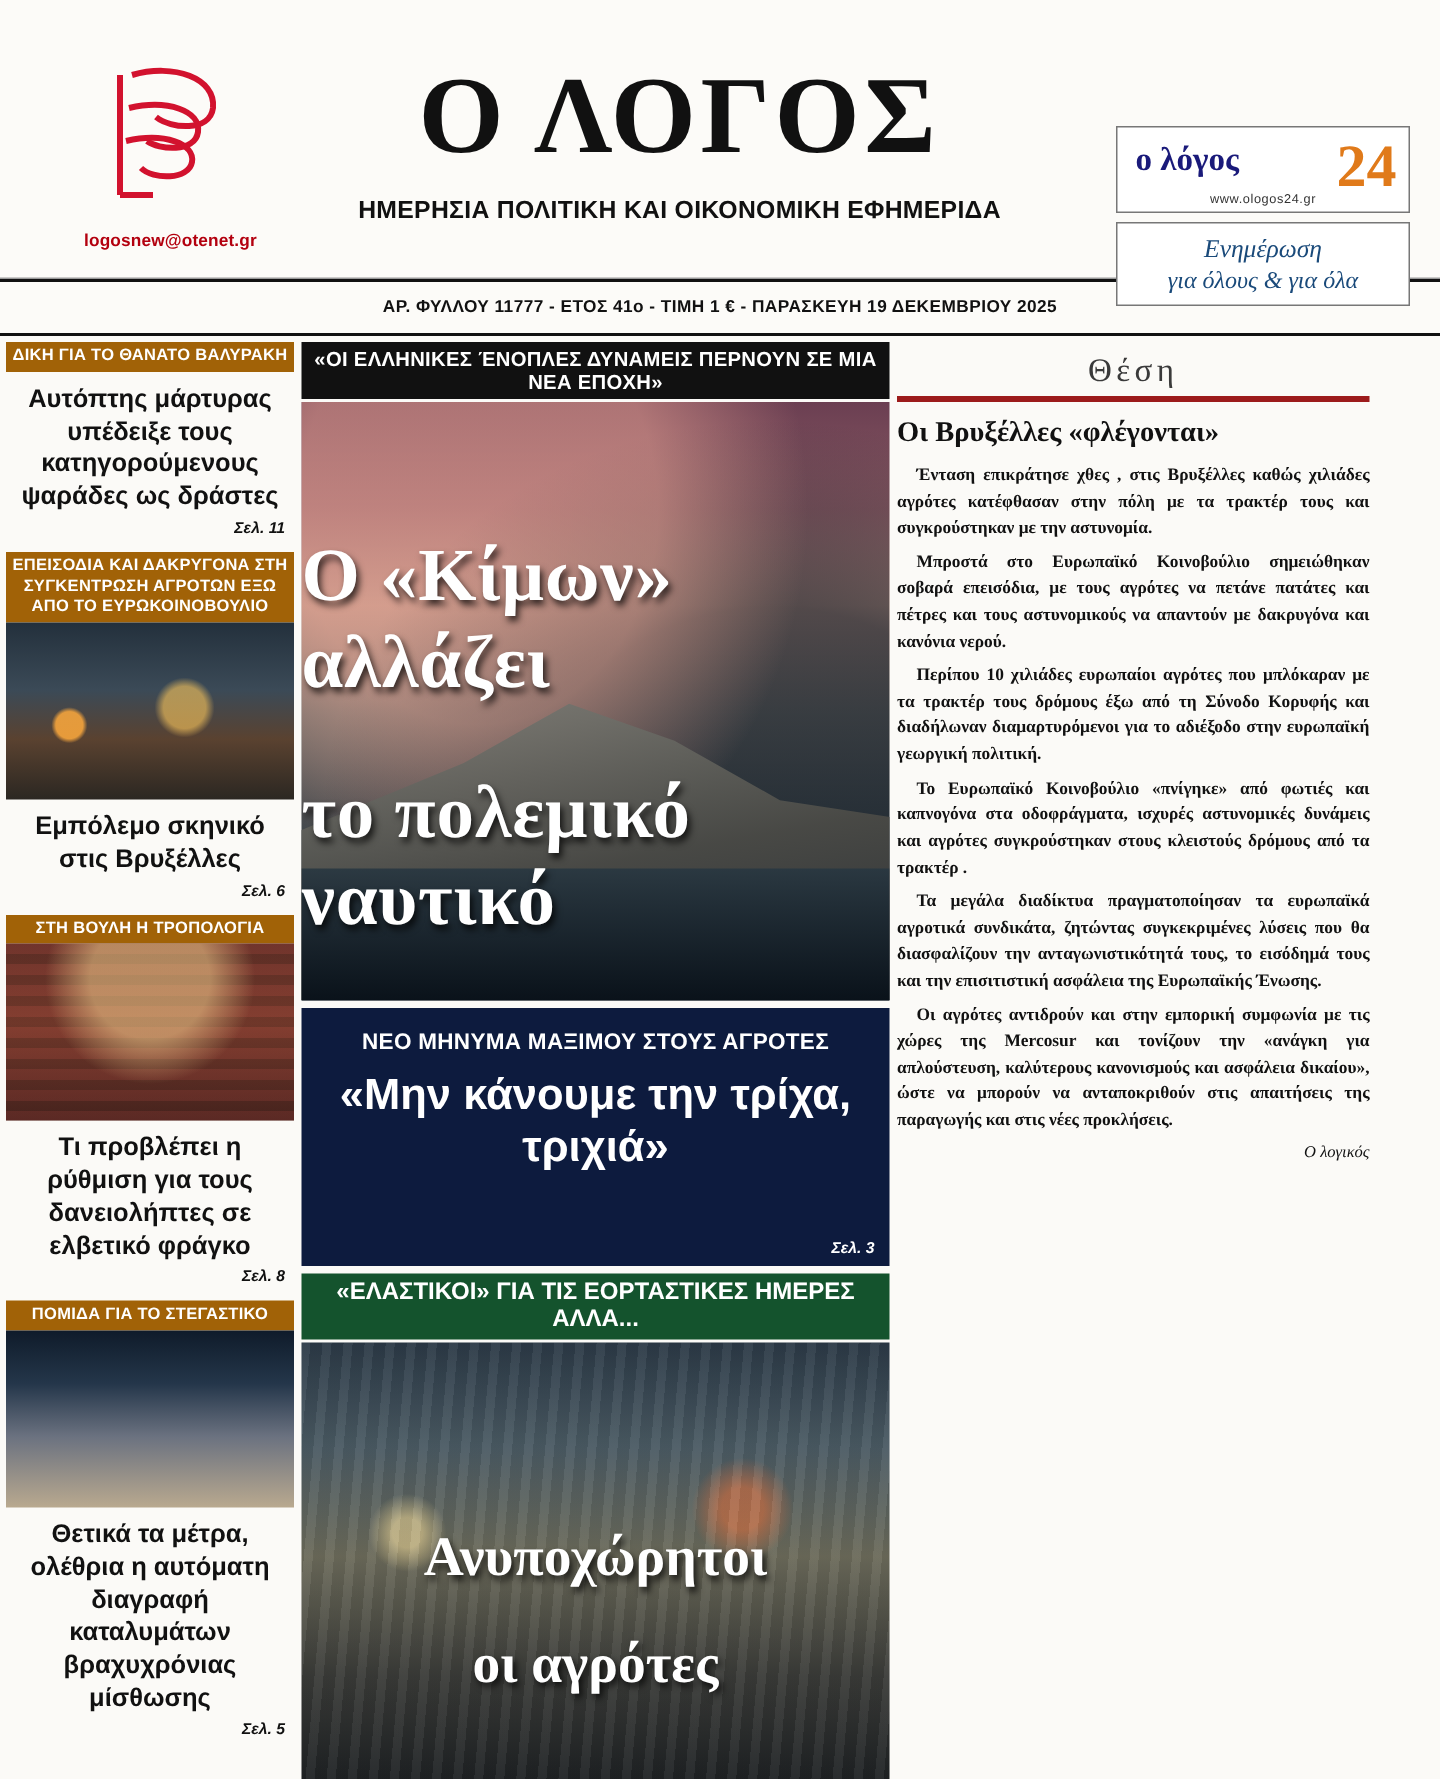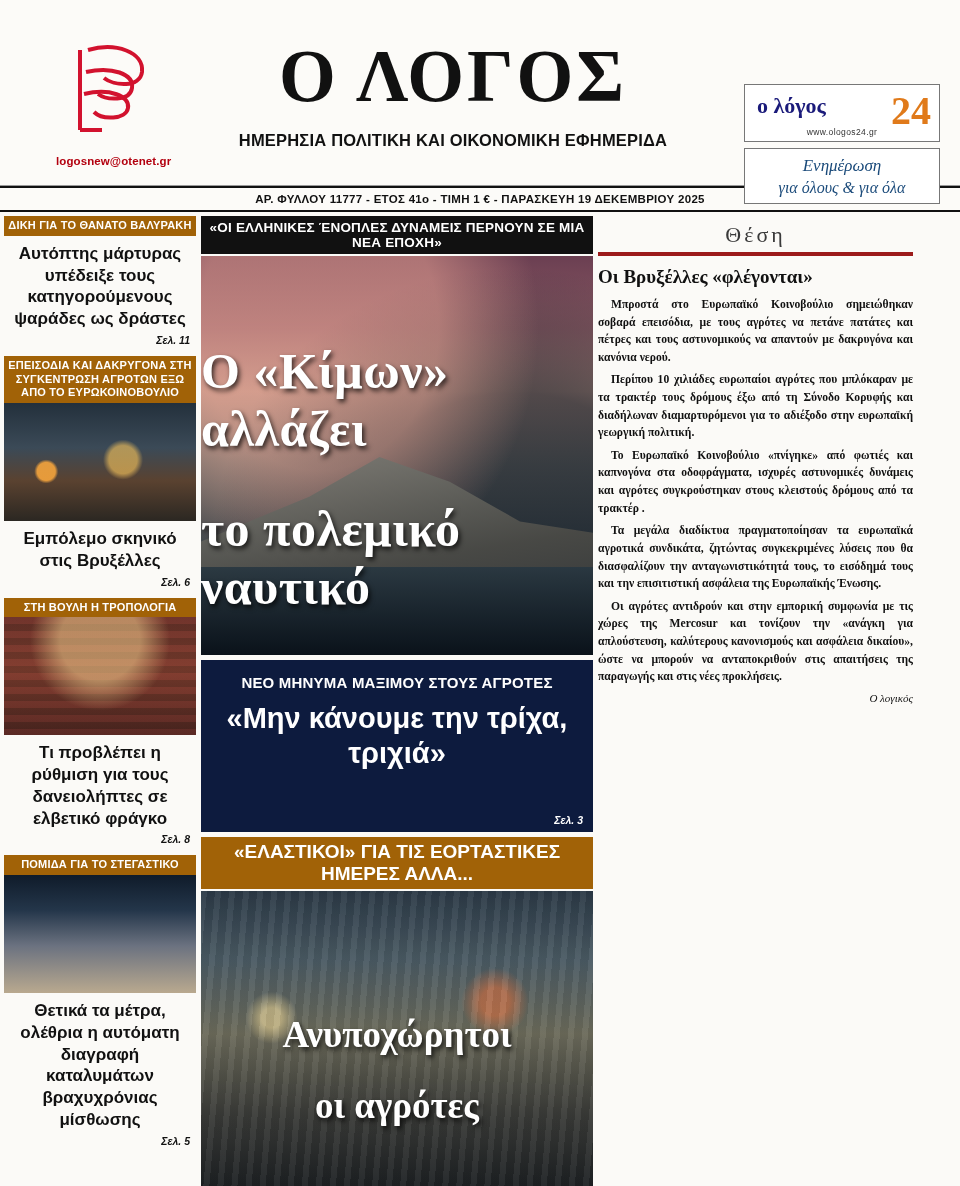--- a/index.html
+++ b/index.html
@@ -73,21 +73,21 @@
     margin-top: 6px; border: 1px solid #777; background: #fff;
     height: 56px; display: flex; flex-direction: column;
     align-items: center; justify-content: center;
     font-family: "Liberation Serif", serif;
     font-style: italic; color: #1a4a7a;
   }
   .brand-bottom .l1 { font-size: 17px; }
   .brand-bottom .l2 { font-size: 16px; margin-top: 3px; }
 
   .issue-bar {
-    height: 26px; border-top: 2px solid #111; border-bottom: 2px solid #111;
+    height: 38px; border-top: 2px solid #111; border-bottom: 2px solid #111;
     display: flex; align-items: center; justify-content: center;
     font-size: 11.5px; font-weight: bold; color: #111;
     letter-spacing: .3px; background: #fcfbf8;
   }
 
   
   .body {
     position: relative;
     display: flex;
     padding: 4px 4px 0 4px;
@@ -180,22 +180,22 @@
   }
   .navy-title {
     text-align:center; font-size: 29px; font-weight: bold;
     line-height: 1.2;
   }
   .navy-page {
     position:absolute; right:10px; bottom:6px;
     font-size: 10.5px; font-style: italic; font-weight: bold;
   }
   .sub-head {
-    margin-top: 5px; background:#a16207; color:#fff; text-align:center;
-    font-size: 19px; font-weight:bold; padding: 4px 2px;
+    margin-top: 5px; background:#14532d; color:#fff; text-align:center;
+    font-size: 16px; font-weight:bold; padding: 4px 2px;
   }
   .tractor-photo {
     position: relative; margin-top: 2px; height: 317px; overflow:hidden;
     background:
       radial-gradient(circle at 18% 40%, rgba(255,230,160,.55) 0 10px, transparent 26px),
       radial-gradient(circle at 75% 35%, rgba(255,120,60,.5) 0 14px, transparent 34px),
       linear-gradient(180deg,#2b3946 0%, #4a5a63 22%, #6b6a5a 45%, #3a3b38 70%, #14181c 100%);
   }
   .tractor-photo::after {
     content:""; position:absolute; inset:0;
@@ -339,20 +339,21 @@
         </div>
         <div class="tractor-page">Σελ. 4</div>
       </div>
     </div>
 
     <div class="col-right thesi-wrap">
       <div class="thesi-title">Θέση</div>
       <div class="thesi-rule"></div>
       <div class="op-title">Οι Βρυξέλλες «φλέγονται»</div>
       <div class="op-body">
+        <p>Ένταση επικράτησε χθες , στις Βρυξέλλες καθώς χιλιάδες αγρότες κατέφθασαν στην πόλη με τα τρακτέρ τους και συγκρούστηκαν με την αστυνομία.</p>
         <p>Μπροστά στο Ευρωπαϊκό Κοινοβούλιο σημειώθηκαν σοβαρά επεισόδια, με τους αγρότες να πετάνε πατάτες και πέτρες και τους αστυνομικούς να απαντούν με δακρυγόνα και κανόνια νερού.</p>
         <p>Περίπου 10 χιλιάδες ευρωπαίοι αγρότες που μπλόκαραν με τα τρακτέρ τους δρόμους έξω από τη Σύνοδο Κορυφής και διαδήλωναν διαμαρτυρόμενοι για το αδιέξοδο στην ευρωπαϊκή γεωργική πολιτική.</p>
         <p>Το Ευρωπαϊκό Κοινοβούλιο «πνίγηκε» από φωτιές και καπνογόνα στα οδοφράγματα, ισχυρές αστυνομικές δυνάμεις και αγρότες συγκρούστηκαν στους κλειστούς δρόμους από τα τρακτέρ .</p>
         <p>Τα μεγάλα διαδίκτυα πραγματοποίησαν τα ευρωπαϊκά αγροτικά συνδικάτα, ζητώντας συγκεκριμένες λύσεις που θα διασφαλίζουν την ανταγωνιστικότητά τους, το εισόδημά τους και την επισιτιστική ασφάλεια της Ευρωπαϊκής Ένωσης.</p>
         <p>Οι αγρότες αντιδρούν και στην εμπορική συμφωνία με τις χώρες της Mercosur και τονίζουν την «ανάγκη για απλούστευση, καλύτερους κανονισμούς και ασφάλεια δικαίου», ώστε να μπορούν να ανταποκριθούν στις απαιτήσεις της παραγωγής και στις νέες προκλήσεις.</p>
       </div>
       <div class="op-sign">Ο λογικός</div>
     </div>
   </div>
 </div>

